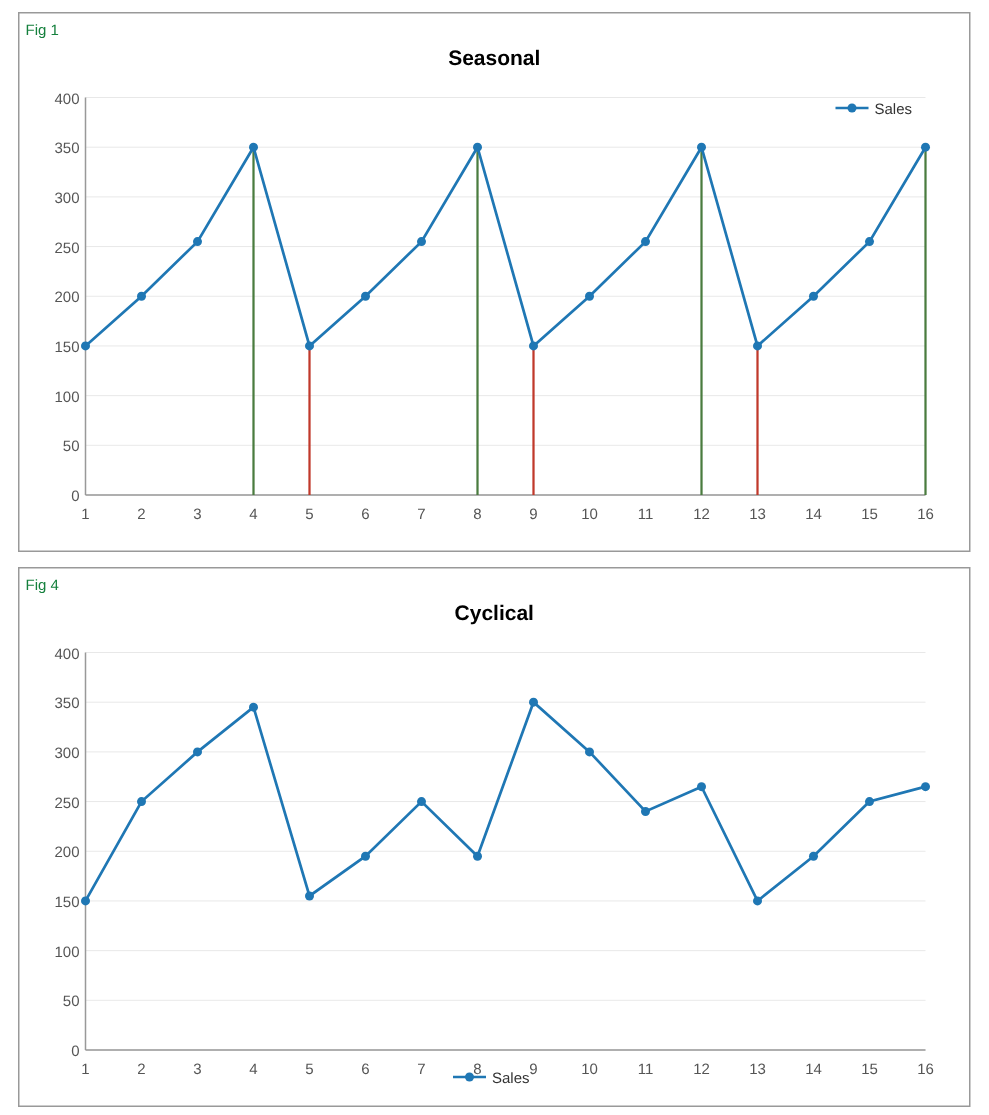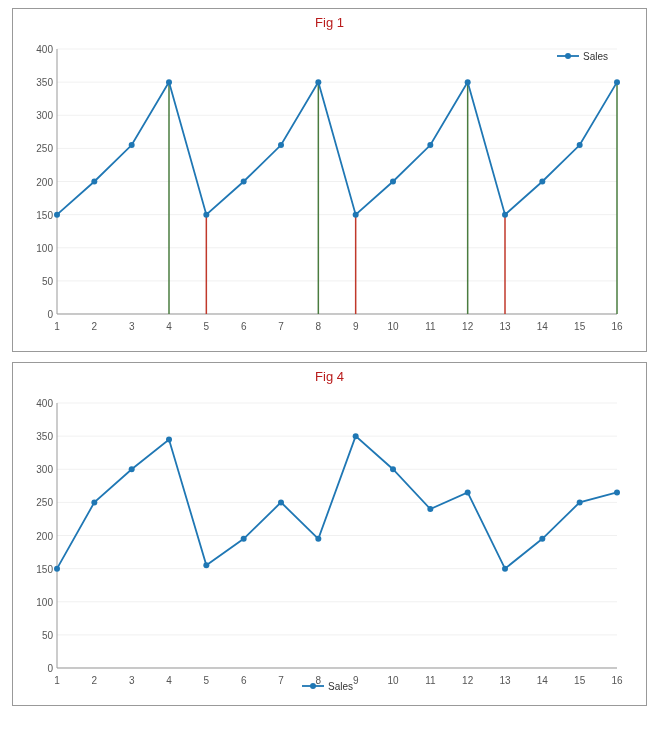--- a/index.html
+++ b/index.html
@@ -15,45 +15,46 @@
       padding: 8px;
     }
     .chart-container {
       border: 1px solid #999;
       width: 635px;
       margin-bottom: 10px;
       padding: 6px 4px 4px 4px;
       background: #fff;
     }
     .fig-title {
-      text-align: center;
-      font-size: 13px;
+      text-align: left;
+      font-size: 10px;
       font-weight: normal;
       margin-bottom: 4px;
-      color: #b91c1c;
+      color: #15803d;
     }
     .chart-title {
       text-align: center;
       font-size: 14px;
       font-weight: bold;
       margin-bottom: 4px;
     }
     .chart-area {
       position: relative;
       width: 100%;
     }
     svg {
       overflow: visible;
     }
   </style>
 </head>
 <body>
 
 <div class="chart-container">
   <div class="fig-title">Fig 1</div>
+  <div class="chart-title">Seasonal</div>
   <div class="chart-area">
     <svg id="svg1" width="620" height="310">
         <line x1="40" y1="280" x2="600" y2="280" stroke="#e0e0e0" stroke-width="0.5"></line>
         <text x="36" y="284" text-anchor="end" font-size="10" fill="#555">0</text>
         <line x1="40" y1="246.875" x2="600" y2="246.875" stroke="#e0e0e0" stroke-width="0.5"></line>
         <text x="36" y="250.875" text-anchor="end" font-size="10" fill="#555">50</text>
         <line x1="40" y1="213.75" x2="600" y2="213.75" stroke="#e0e0e0" stroke-width="0.5"></line>
         <text x="36" y="217.75" text-anchor="end" font-size="10" fill="#555">100</text>
         <line x1="40" y1="180.625" x2="600" y2="180.625" stroke="#e0e0e0" stroke-width="0.5"></line>
         <text x="36" y="184.625" text-anchor="end" font-size="10" fill="#555">150</text>
@@ -111,20 +112,21 @@
         <circle cx="600" cy="48.125" r="3" fill="#1f77b4"></circle>
         <line x1="540" y1="22" x2="562" y2="22" stroke="#1f77b4" stroke-width="1.8"></line>
         <circle cx="551" cy="22" r="3" fill="#1f77b4"></circle>
         <text x="566" y="26" font-size="10" fill="#333">Sales</text>
       </svg>
   </div>
 </div>
 
 <div class="chart-container">
   <div class="fig-title">Fig 4</div>
+  <div class="chart-title">Cyclical</div>
   <div class="chart-area">
     <svg id="svg2" width="620" height="310">
         <line x1="40" y1="280" x2="600" y2="280" stroke="#e0e0e0" stroke-width="0.5"></line>
         <text x="36" y="284" text-anchor="end" font-size="10" fill="#555">0</text>
         <line x1="40" y1="246.875" x2="600" y2="246.875" stroke="#e0e0e0" stroke-width="0.5"></line>
         <text x="36" y="250.875" text-anchor="end" font-size="10" fill="#555">50</text>
         <line x1="40" y1="213.75" x2="600" y2="213.75" stroke="#e0e0e0" stroke-width="0.5"></line>
         <text x="36" y="217.75" text-anchor="end" font-size="10" fill="#555">100</text>
         <line x1="40" y1="180.625" x2="600" y2="180.625" stroke="#e0e0e0" stroke-width="0.5"></line>
         <text x="36" y="184.625" text-anchor="end" font-size="10" fill="#555">150</text>

